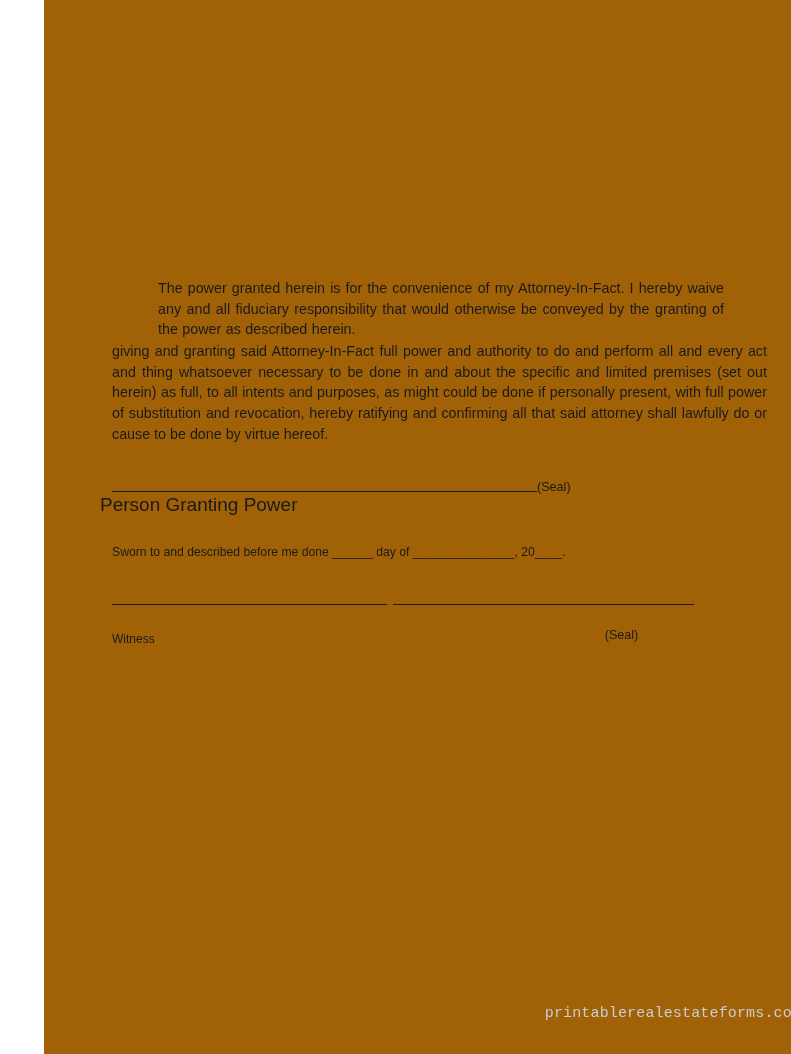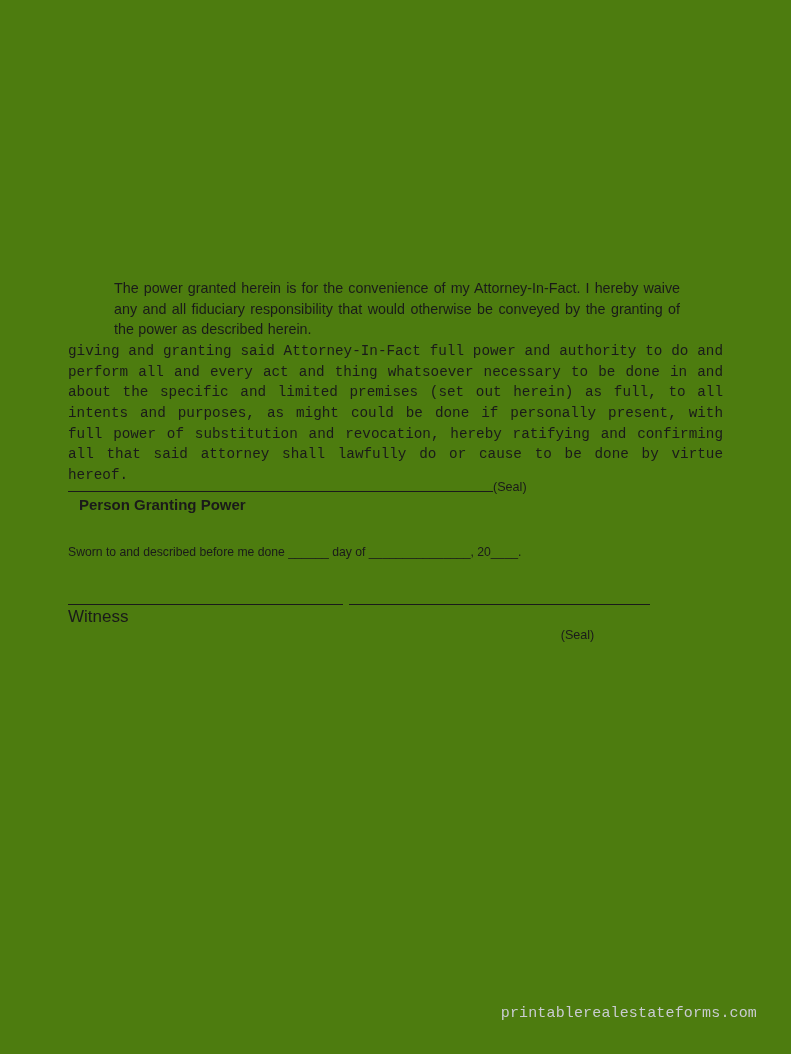--- a/index.html
+++ b/index.html
@@ -13,21 +13,22 @@
     height: 1054px;
     position: relative;
     font-family: "Liberation Sans", sans-serif;
     color: #1a1a1a;
     overflow: hidden;
   }
 
   .page {
     position: absolute;
     inset: 0;
-    background: #4d7c0f;
+    background: #a16207;
+    margin-left: 44px;
   }
 
   
   .para-intro {
     position: absolute;
     left: 114px;
     top: 264px;
     width: 566px;
     font-size: 14.3px;
     line-height: 20.5px;
@@ -36,21 +37,20 @@
   }
 
   .para-body {
     position: absolute;
     left: 68px;
     top: 327px;
     width: 655px;
     font-size: 14.3px;
     line-height: 20.6px;
     text-align: justify;
-    font-family: Liberation Mono, monospace;
   }
 
   .para-witness {
     position: absolute;
     left: 68px;
     top: 443px;
     width: 600px;
     font-size: 14.2px;
     line-height: 19px;
     white-space: nowrap;
@@ -75,26 +75,25 @@
   .sig-grantor .seal-inline {
     position: absolute;
     left: 425px;
     top: 0;
     font-size: 12.6px;
     line-height: 18px;
   }
 
   .label-grantor {
     position: absolute;
-    left: 79px;
+    left: 56px;
     top: 495px;
-    font-size: 15px;
+    font-size: 19px;
     line-height: 19px;
     white-space: nowrap;
-    font-weight: bold;
   }
 
   
   .sworn {
     position: absolute;
     left: 68px;
     top: 544px;
     font-size: 12.2px;
     line-height: 17px;
     white-space: nowrap;
@@ -114,22 +113,22 @@
     left: 349px;
     top: 604px;
     width: 301px;
     height: 1.4px;
     background: #1a1a1a;
   }
 
   .label-witness {
     position: absolute;
     left: 68px;
-    top: 608px;
-    font-size: 17px;
+    top: 630px;
+    font-size: 12px;
     line-height: 18px;
     white-space: nowrap;
   }
   .label-notary {
     position: absolute;
     left: 349px;
     top: 608px;
     width: 301px;
     text-align: center;
     font-size: 12.4px;

